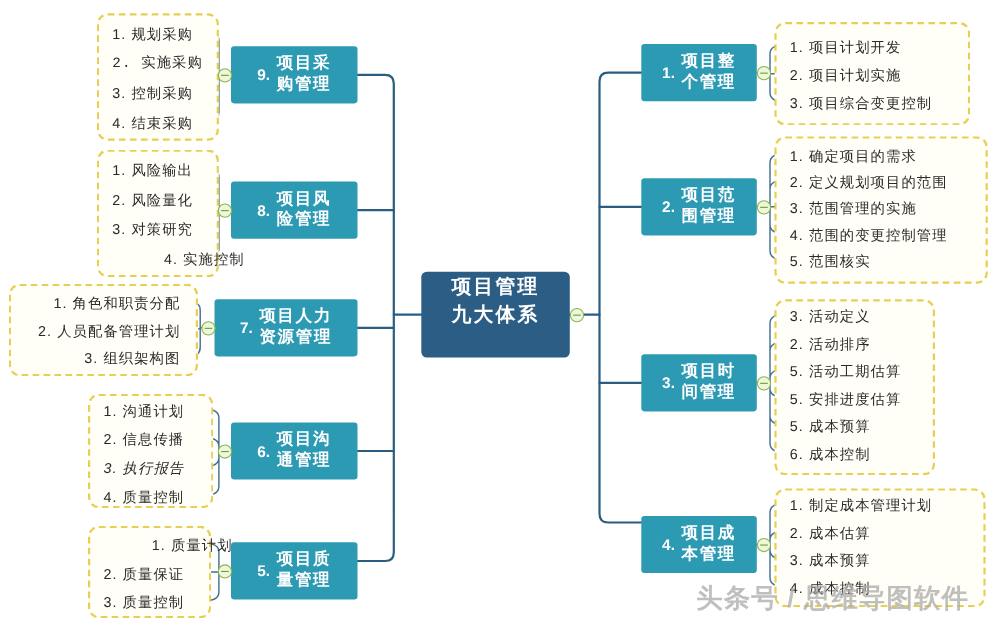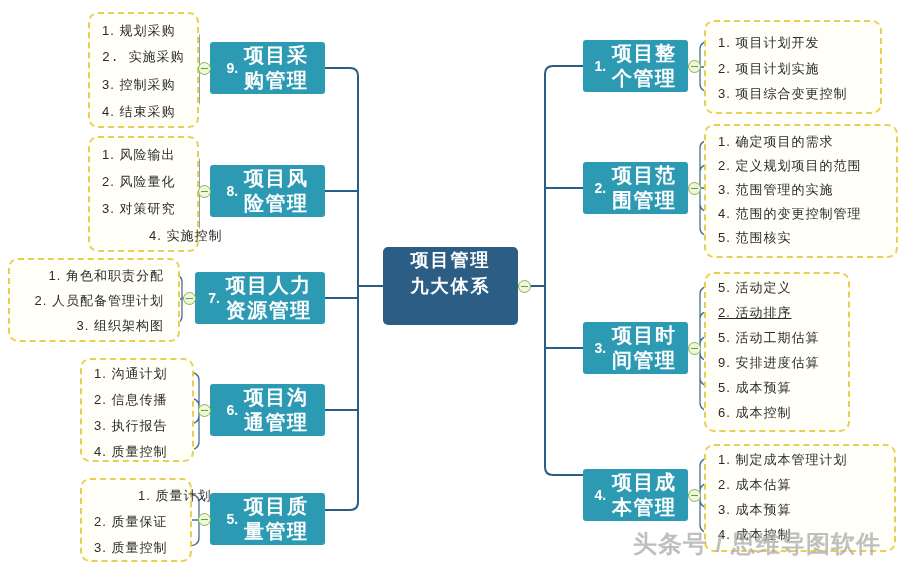--- a/index.html
+++ b/index.html
@@ -10,21 +10,21 @@
 
   
   .cnode{background:#2b5d85;border-radius:5px;color:#fff;display:flex;flex-direction:column;
          align-items:center;justify-content:flex-start;z-index:2;font-weight:bold;font-size:18px;
          letter-spacing:2px;line-height:1.45;}
 
   
   .bnode{background:#2d9ab3;border-radius:3px;color:#fff;display:flex;align-items:center;
          justify-content:center;gap:6px;z-index:2;}
   .bnum{font-size:14px;font-weight:bold;}
-  .bname{display:flex;flex-direction:column;font-size:20px;font-weight:bold;letter-spacing:1.5px;line-height:1.25;}
+  .bname{display:flex;flex-direction:column;font-size:15px;font-weight:bold;letter-spacing:1.5px;line-height:1.25;}
 
   
   .ibox{border:2px dashed #e7cf55;border-radius:10px;background:#fffef7;z-index:2;}
   .item{left:12px;height:18px;line-height:18px;font-size:13px;color:#2b2b2b;letter-spacing:1px;white-space:nowrap;}
   .ibox.ralign .item{left:auto;right:14px;text-align:right;}
 
   
   .collapse{width:11px;height:11px;border:1px solid #8ab44c;border-radius:50%;
             background:#edf7db;z-index:3;box-sizing:content-box;}
   .collapse::after{content:"";position:absolute;left:2px;top:5px;width:7px;height:1px;background:#6f9c3e;}
@@ -140,24 +140,24 @@
     <div class="item abs" style="top:63px;">3. 项目综合变更控制</div>
   </div>
   <div class="ibox abs" style="left:704px;top:124px;width:190px;height:130px;">
     <div class="item abs" style="top:7px;">1. 确定项目的需求</div>
     <div class="item abs" style="top:31px;">2. 定义规划项目的范围</div>
     <div class="item abs" style="top:55px;">3. 范围管理的实施</div>
     <div class="item abs" style="top:79px;">4. 范围的变更控制管理</div>
     <div class="item abs" style="top:103px;">5. 范围核实</div>
   </div>
   <div class="ibox abs" style="left:704px;top:272px;width:142px;height:156px;">
-    <div class="item abs" style="top:5px;">5. 活动定义</div>
-    <div class="item abs" style="top:30px;text-decoration:underline;">2. 活动排序</div>
+    <div class="item abs" style="top:5px;">3. 活动定义</div>
+    <div class="item abs" style="top:30px;">2. 活动排序</div>
     <div class="item abs" style="top:55px;">5. 活动工期估算</div>
-    <div class="item abs" style="top:80px;">9. 安排进度估算</div>
+    <div class="item abs" style="top:80px;">5. 安排进度估算</div>
     <div class="item abs" style="top:105px;">5. 成本预算</div>
     <div class="item abs" style="top:130px;">6. 成本控制</div>
   </div>
   <div class="ibox abs" style="left:704px;top:444px;width:188px;height:104px;">
     <div class="item abs" style="top:5px;">1. 制定成本管理计划</div>
     <div class="item abs" style="top:30px;">2. 成本估算</div>
     <div class="item abs" style="top:55px;">3. 成本预算</div>
     <div class="item abs" style="top:80px;">4. 成本控制</div>
   </div>
 
@@ -174,21 +174,21 @@
     <div class="item abs" style="top:89px;margin-left:47px;">4. 实施控制</div>
   </div>
   <div class="ibox ralign abs" style="left:8px;top:258px;width:168px;height:80px;">
     <div class="item abs" style="top:7px;">1. 角色和职责分配</div>
     <div class="item abs" style="top:32px;">2. 人员配备管理计划</div>
     <div class="item abs" style="top:57px;">3. 组织架构图</div>
   </div>
   <div class="ibox abs" style="left:80px;top:358px;width:110px;height:100px;">
     <div class="item abs" style="top:5px;">1. 沟通计划</div>
     <div class="item abs" style="top:31px;">2. 信息传播</div>
-    <div class="item abs" style="top:57px;">3. 执行报告</div>
+    <div class="item abs" style="top:57px;font-style:italic;">3. 执行报告</div>
     <div class="item abs" style="top:83px;">4. 质量控制</div>
   </div>
   <div class="ibox abs" style="left:80px;top:478px;width:108px;height:80px;">
     <div class="item abs" style="top:7px;margin-left:44px;">1. 质量计划</div>
     <div class="item abs" style="top:33px;">2. 质量保证</div>
     <div class="item abs" style="top:59px;">3. 质量控制</div>
   </div>
 
   <div class="collapse abs" style="left:518px;top:280px;"></div>
   <div class="collapse abs" style="left:688px;top:60px;"></div>

